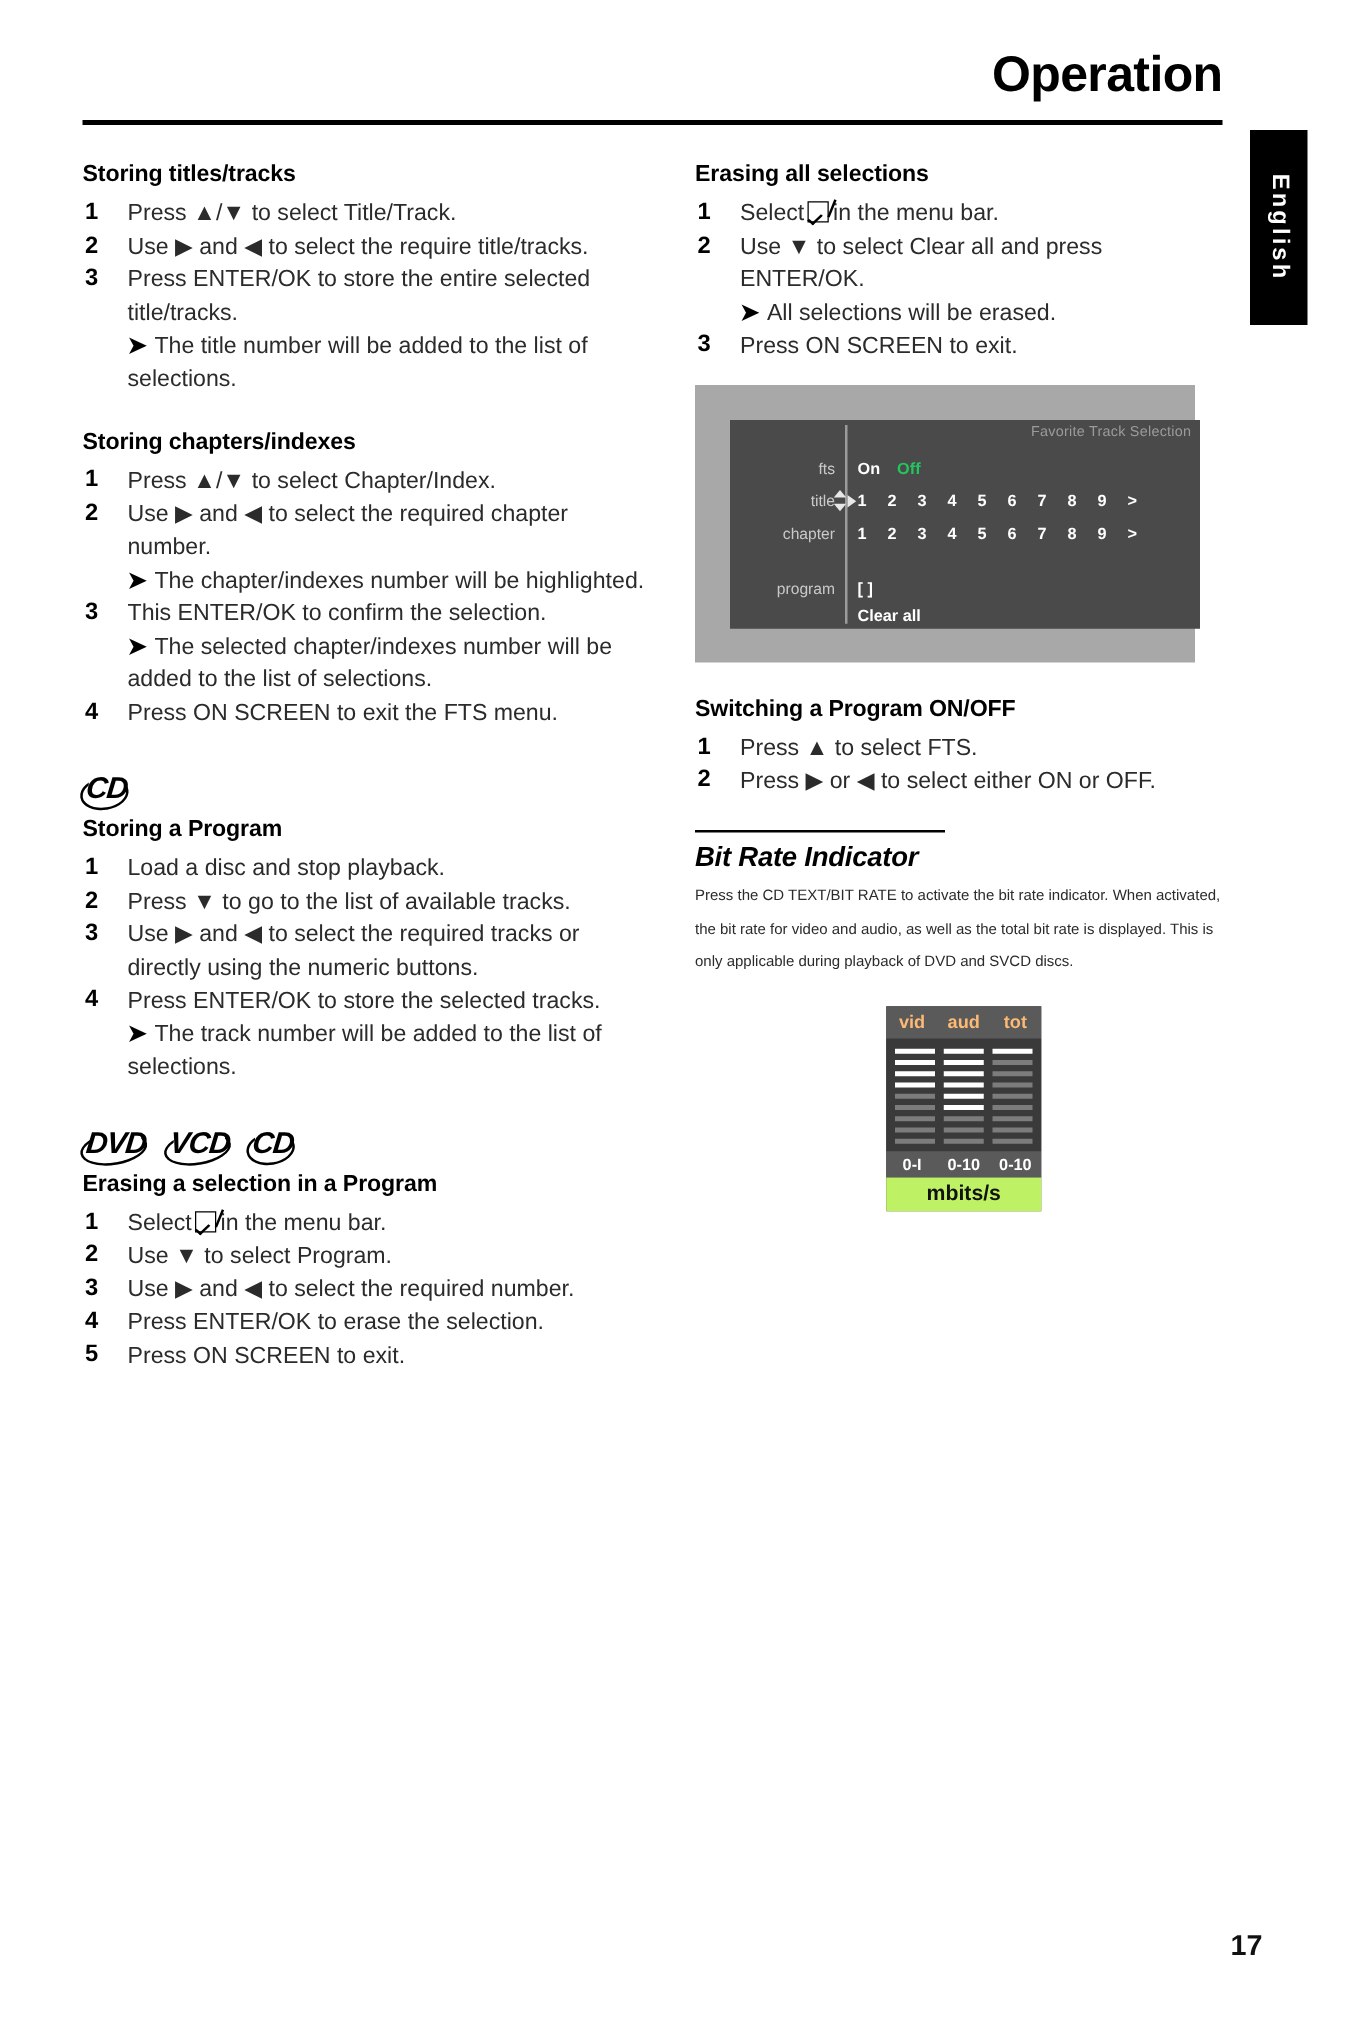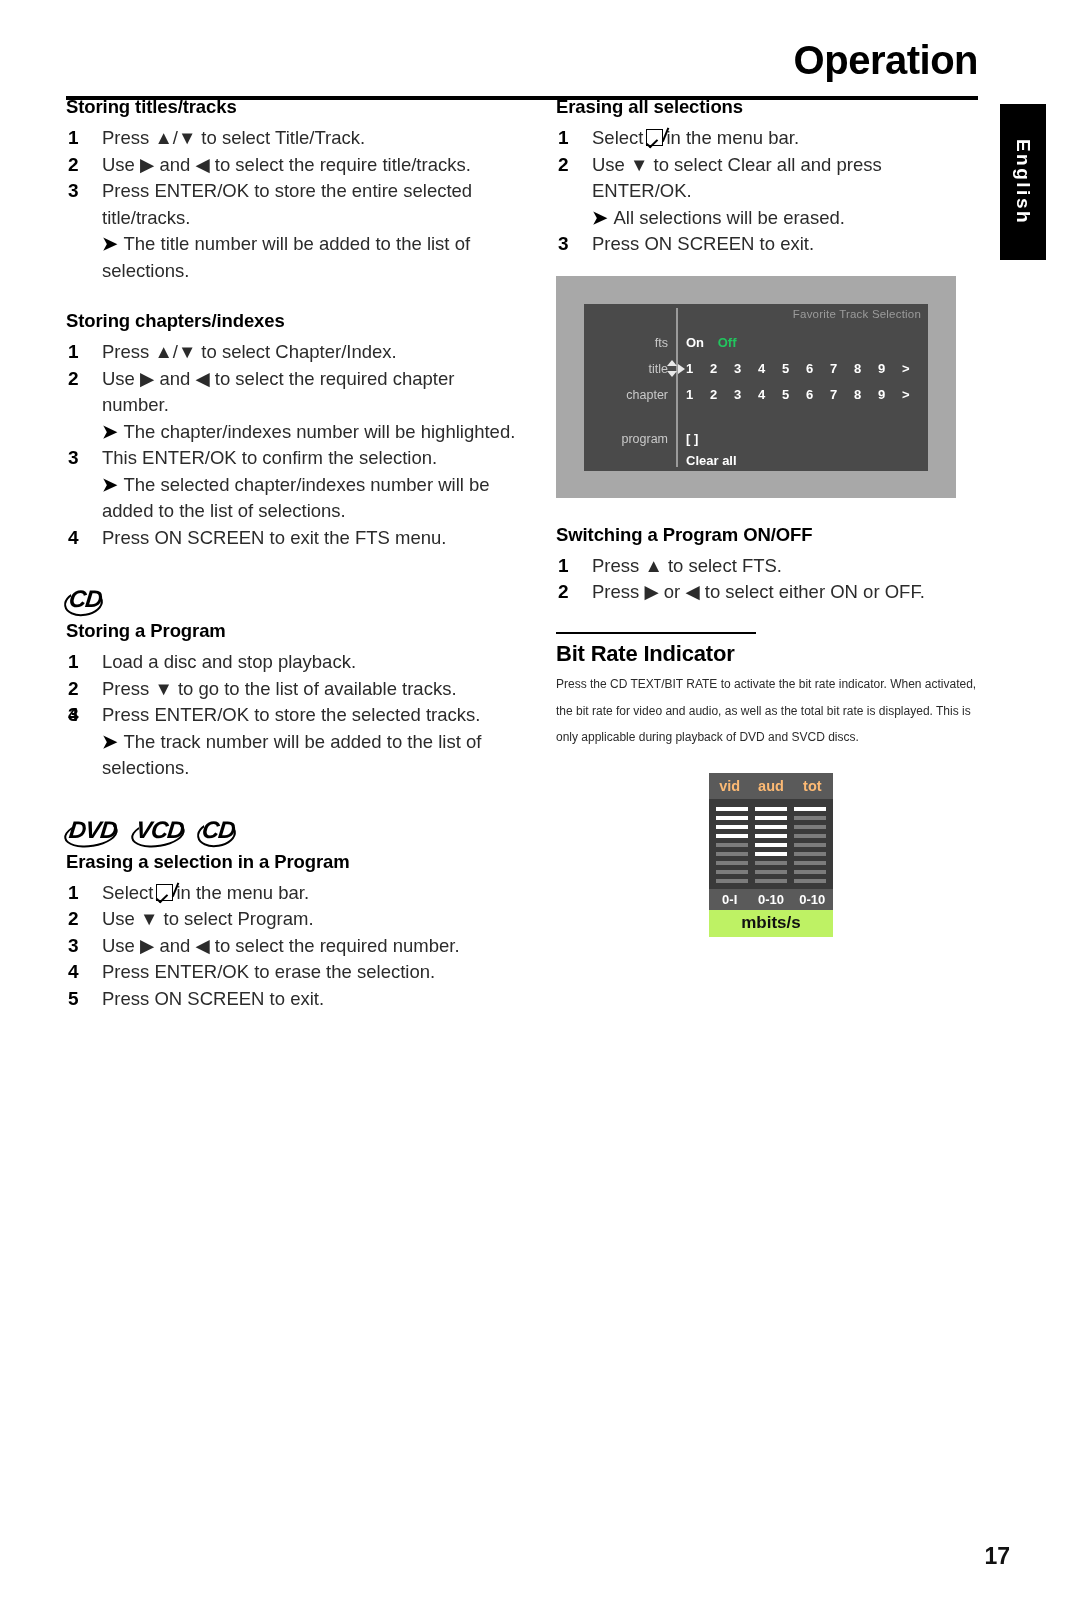--- a/index.html
+++ b/index.html
@@ -40,33 +40,34 @@
     transform-origin:center center;
     width:156px; height:46px;
     margin-left:-55px; margin-top:55px;
     line-height:46px;
     text-align:center;
     color:#fff; font-weight:bold; font-size:19px;
     letter-spacing:2.5px;
   }
 
   
-  .col { position:absolute; top:96px; }
+  .col { position:absolute; top:128px; }
   .col-left  { left:66px;  width:455px; }
   .col-right { left:556px; width:430px; }
 
   h3.sub {
     font-size:18.5px; font-weight:bold; color:#000;
     margin:0 0 7px 0; padding:0;
     letter-spacing:-0.1px;
   }
   h2.sec {
     font-size:22px; font-weight:bold; color:#000;
     margin:0; padding:4px 0 0 0;
     letter-spacing:-0.2px;
+    font-style:italic;
   }
   .sec-rule { width:200px; height:2.5px; background:#000; margin:0 0 3px 0; }
 
   
   ol.steps { list-style:none; margin:0 0 0 0; padding:0; }
   ol.steps > li {
     position:relative;
     padding-left:36px;
     font-size:18.5px;
     line-height:26.5px;
@@ -147,21 +148,21 @@
 
   
   .osd-wrap {
     position:relative;
     width:400px; height:222px;
     background:#a8a8a8;
     margin-top:18px;
   }
   .osd {
     position:absolute; left:28px; top:28px;
-    width:344px; height:167px;
+    width:376px; height:167px;
     background:#4a4a4a;
     padding-left:17px;
   }
   .osd-title {
     position:absolute; right:7px; top:4px;
     font-size:11.5px; color:#9b9b9b;
     letter-spacing:0.2px;
     white-space:nowrap;
   }
   .osd-divider {
@@ -280,21 +281,21 @@
 
     <div class="logos">
       <span class="disclogo">
         <span class="ell"></span><span class="mask"></span><span class="txt">CD</span>
       </span>
     </div>
     <h3 class="sub">Storing a Program</h3>
     <ol class="steps">
       <li><span class="num">1</span><span>Load a disc and stop playback.</span></li>
       <li><span class="num">2</span><span>Press ▼ to go to the list of available tracks.</span></li>
-      <li><span class="num">3</span></li>
+      <li><span class="num">3</span><span>Use ▶ and ◀ to select the required tracks or directly using the numeric buttons.</span></li>
       <li><span class="num">4</span><span>Press ENTER/OK to store the selected tracks.</span>
         <span class="note"><span class="arr">➤</span><span>The track number will be added to the list of selections.</span></span>
       </li>
     </ol>
 
     <div class="gap-l"></div>
 
     <div class="logos">
       <span class="disclogo">
         <span class="ell"></span><span class="mask"></span><span class="txt">DVD</span>

